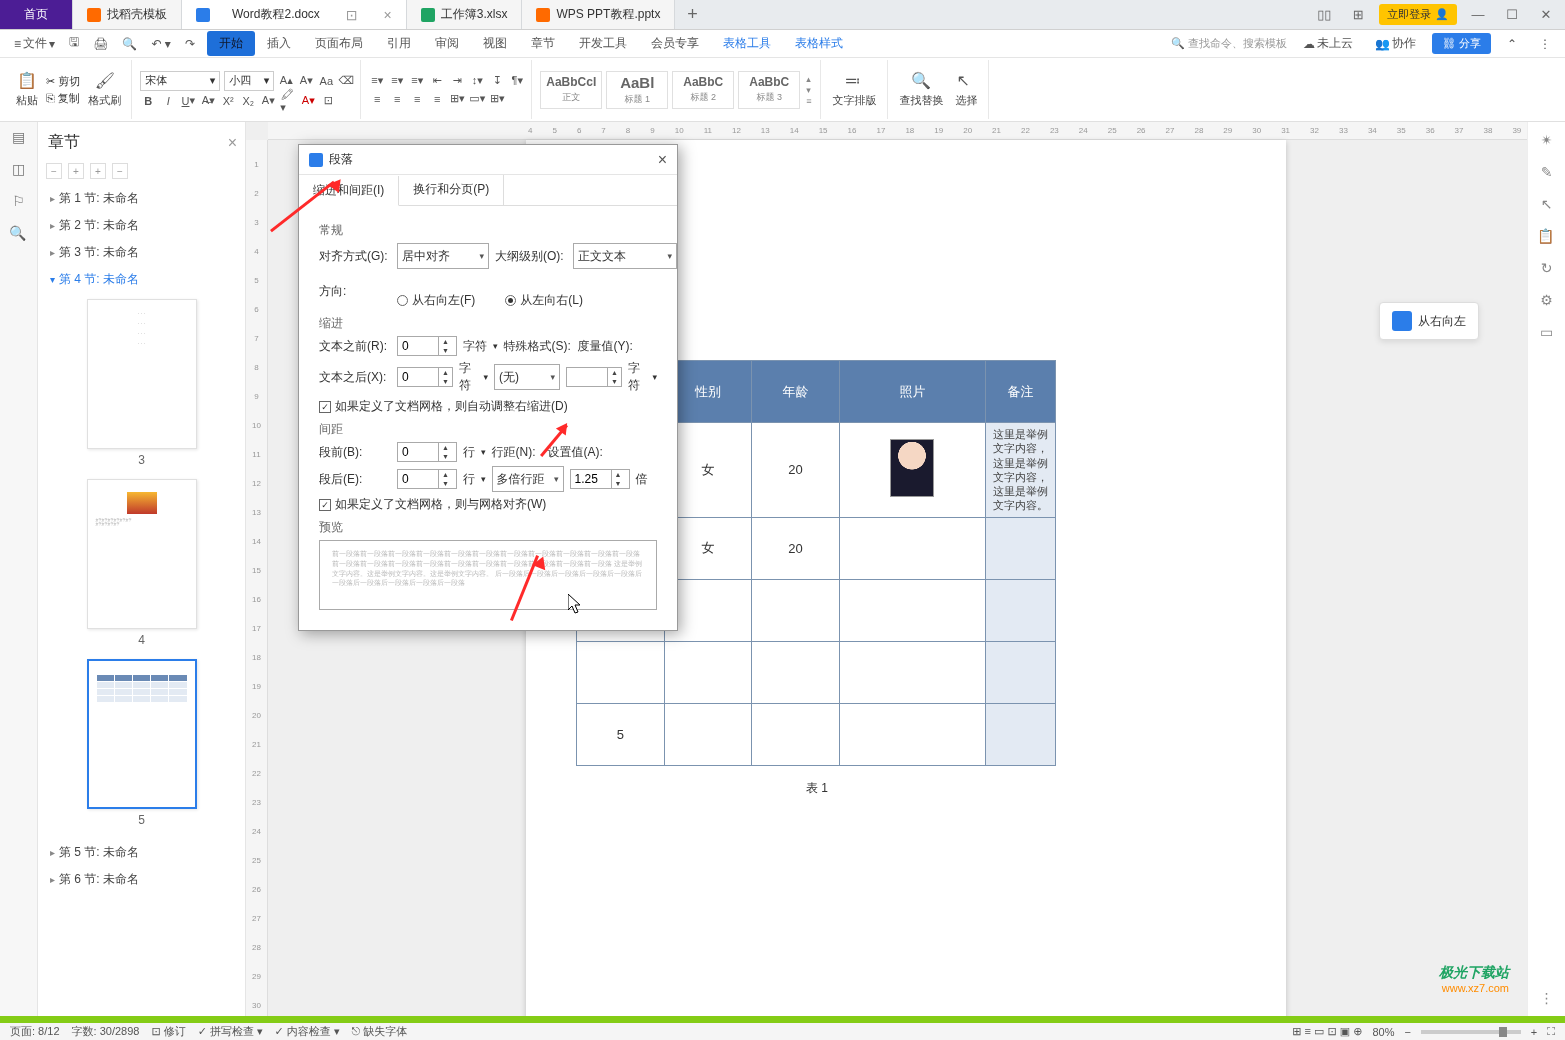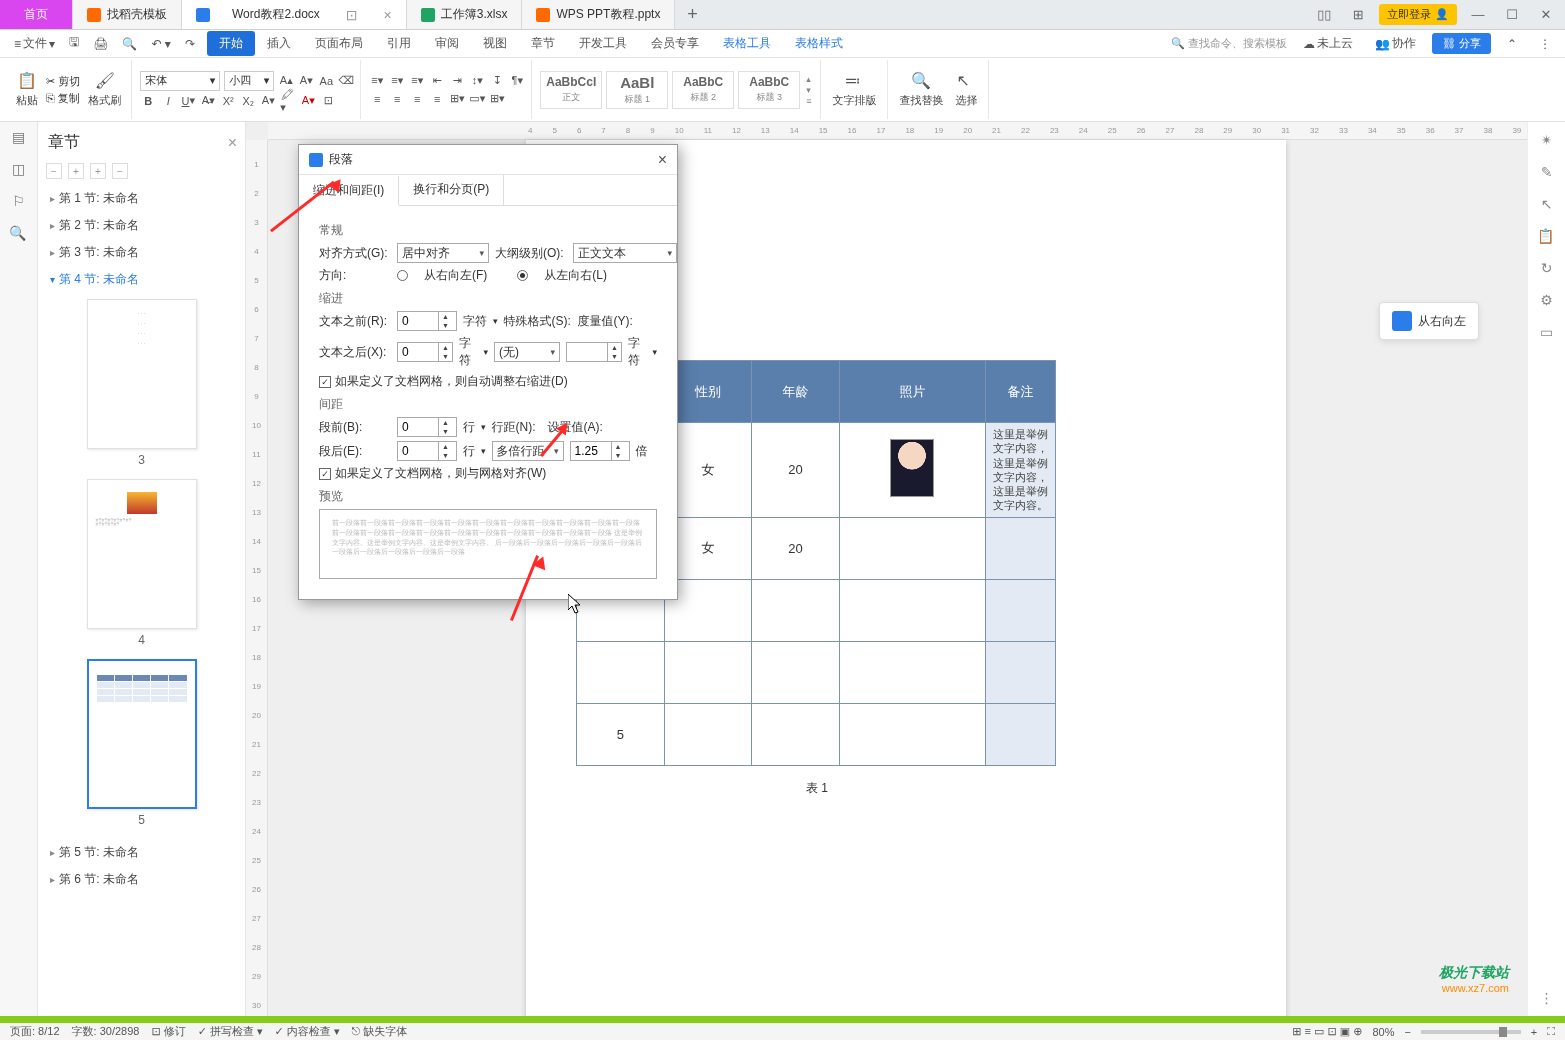--- a/index.html
+++ b/index.html
@@ -1,40 +1,40 @@
 <!DOCTYPE html>
 <html><head>
 <meta charset="utf-8">
 <style>
 * { margin: 0; padding: 0; box-sizing: border-box; font-family: "Microsoft YaHei", "SimSun", sans-serif; }
 body { background: #fff; font-size: 12px; color: #333; overflow: hidden; width: 1565px; height: 1040px; position: relative; }
 
 
 .tabbar { height: 30px; background: #e8ebee; display: flex; align-items: stretch; border-bottom: 1px solid #d0d0d0; }
 .tab { display: flex; align-items: center; padding: 0 14px; gap: 6px; border-right: 1px solid #d6d9dc; cursor: pointer; position: relative; }
-.tab.home { background: #d946ef; color: #fff; padding: 0 24px; }
+.tab.home { background: #4c1d95; color: #fff; padding: 0 24px; }
 .tab.doc { background: #f5f5f5; }
 .tab.doc.active { background: #fff; gap: 22px; }
 .tab-icon { width: 14px; height: 14px; border-radius: 2px; display: inline-block; }
 .tab-icon.orange { background: #ff6a00; }
 .tab-icon.blue { background: #2b7de9; }
 .tab-icon.green { background: #1fa463; }
 .tab-icon.ppt { background: #ff6a00; }
 .tab-close { color: #999; font-size: 14px; margin-left: 4px; }
 .tab-add { width: 34px; display: flex; align-items: center; justify-content: center; color: #666; font-size: 18px; }
 .titlebar-right { margin-left: auto; display: flex; align-items: center; gap: 8px; padding-right: 6px; }
 .login-btn { background: #ffc400; color: #333; padding: 3px 8px; border-radius: 3px; font-size: 11px; display: flex; align-items: center; gap: 4px; }
 .win-btn { width: 26px; text-align: center; color: #666; font-size: 13px; }
 
 
 .qa-bar { height: 28px; display: flex; align-items: center; padding: 0 8px; gap: 2px; background: #fff; border-bottom: 1px solid #e5e5e5; }
 .qa-btn { padding: 3px 6px; color: #555; font-size: 12px; display: flex; align-items: center; gap: 2px; }
 .menu-tabs { display: flex; gap: 0; margin-left: 4px; }
 .menu-tab { padding: 4px 12px; color: #555; }
-.menu-tab.start { background: #1e6fd9; color: #fef9c3; border-radius: 3px; }
+.menu-tab.start { background: #1e6fd9; color: #0f172a; border-radius: 3px; }
 .menu-tab.blue { color: #2b7de9; }
 .qa-right { margin-left: auto; display: flex; align-items: center; gap: 10px; }
 .search-box { color: #999; font-size: 11px; }
 .share-btn { background: #2b7de9; color: #fff; padding: 3px 10px; border-radius: 3px; font-size: 11px; }
 
 
 .ribbon { height: 64px; display: flex; align-items: stretch; border-bottom: 1px solid #e0e0e0; padding: 2px 0 2px 6px; gap: 2px; background: #fff; }
 .ribbon-group { display: flex; flex-direction: column; justify-content: center; padding: 0 6px; border-right: 1px solid #e8e8e8; font-size: 11px; }
 .ribbon-group.col { gap: 2px; }
 .rb-row { display: flex; align-items: center; gap: 4px; }
@@ -99,27 +99,27 @@
 .dlg-title { height: 30px; display: flex; align-items: center; padding: 0 10px; border-bottom: 1px solid #e5e5e5; gap: 6px; }
 .dlg-title .ico { width: 14px; height: 14px; background: #2b7de9; border-radius: 2px; }
 .dlg-title .x { margin-left: auto; font-size: 16px; color: #555; }
 .dlg-tabs { display: flex; border-bottom: 1px solid #ddd; }
 .dlg-tab { padding: 6px 14px; border-right: 1px solid #ddd; }
 .dlg-tab.active { background: #fff; border-bottom: 1px solid #fff; position: relative; top: 1px; }
 .dlg-body { padding: 10px 20px; }
 .dlg-section-label { color: #666; margin: 6px 0 4px 0; }
 .dlg-row { display: flex; align-items: center; gap: 6px; margin: 4px 0; }
 .dlg-row label { min-width: 72px; text-align: left; }
-.sel { border: 1px solid #aaa; height: 20px; padding: 0 4px; background: #fff; display: flex; align-items: center; min-width: 92px; justify-content: space-between; }
+.sel { border: 1px solid #aaa; height: 26px; padding: 0 4px; background: #fff; display: flex; align-items: center; min-width: 92px; justify-content: space-between; }
 .sel .caret { color: #555; font-size: 9px; }
 .spin { border: 1px solid #aaa; height: 20px; width: 60px; display: flex; }
 .spin input { border: none; width: 40px; padding: 0 4px; font-size: 12px; outline: none; }
 .spin .arrows { width: 14px; display: flex; flex-direction: column; border-left: 1px solid #aaa; }
 .spin .arrows span { flex: 1; font-size: 7px; text-align: center; line-height: 9px; color: #444; }
-.radio { display: flex; align-items: center; gap: 16px; }
+.radio { display: flex; align-items: center; gap: 4px; margin-top: 19px; }
 .radio .r { width: 11px; height: 11px; border: 1px solid #666; border-radius: 50%; display: inline-flex; align-items: center; justify-content: center; }
 .radio .r.on::after { content: ''; width: 5px; height: 5px; background: #333; border-radius: 50%; }
 .chk { display: flex; align-items: center; gap: 4px; }
 .chk .c { width: 12px; height: 12px; border: 1px solid #666; display: inline-flex; align-items: center; justify-content: center; font-size: 9px; color: #333; }
 .preview-box { border: 1px solid #aaa; height: 70px; margin: 4px 0 10px 0; padding: 8px 12px; font-size: 7px; color: #bbb; line-height: 1.4; overflow: hidden; }
 .dlg-footer { display: flex; align-items: center; padding: 8px 12px 12px 12px; gap: 8px; border-top: 1px solid #eee; }
 .dlg-btn { border: 1px solid #aaa; background: #f5f5f5; padding: 4px 18px; font-size: 12px; }
 .dlg-btn.primary { border: 1px solid #2b7de9; background: #eaf2fd; }
 .dlg-link { color: #2b7de9; display: flex; align-items: center; gap: 4px; }
 .dlg-footer .spacer { flex: 1; }

